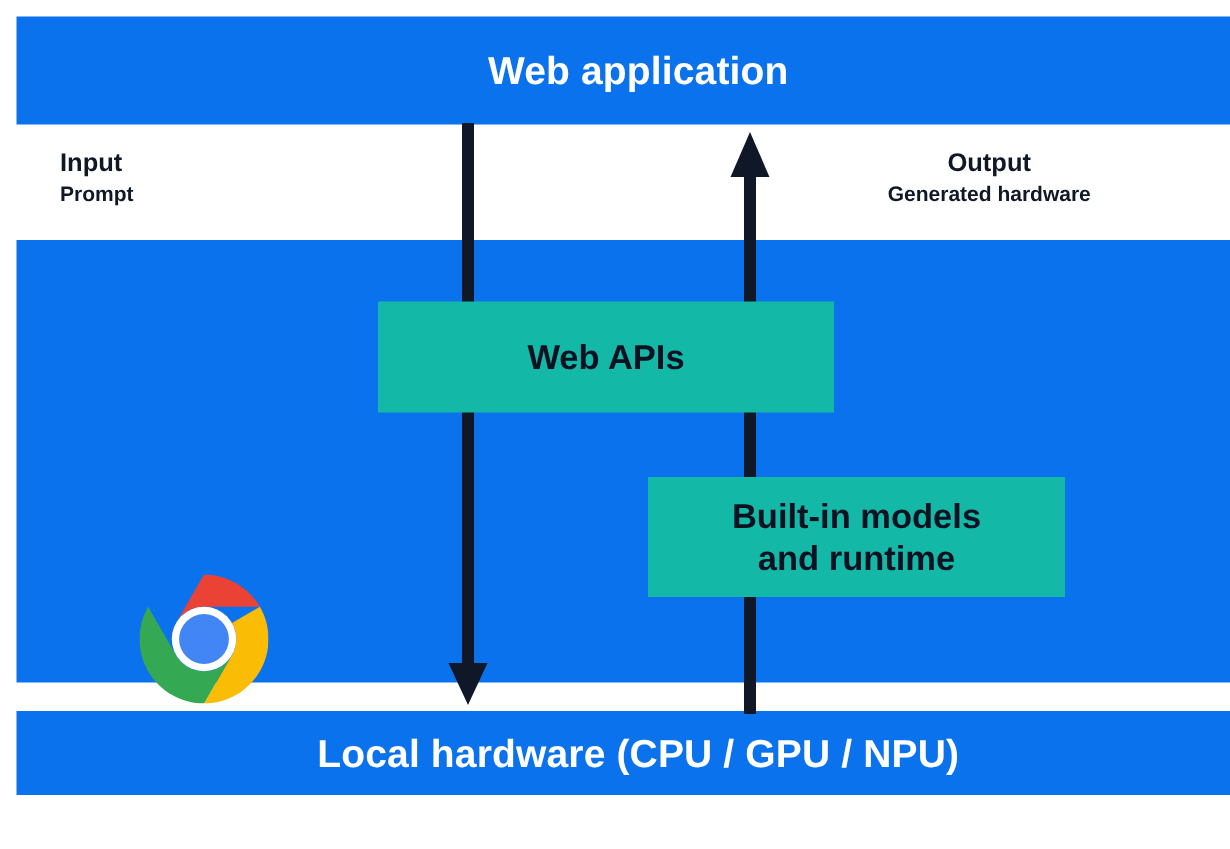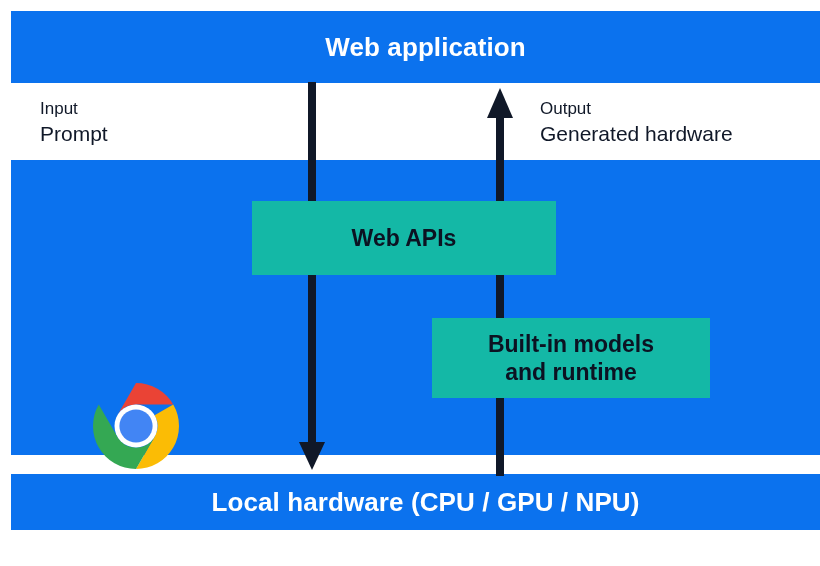--- a/index.html
+++ b/index.html
@@ -82,32 +82,32 @@
   #label-input {
     left: 40px;
     top: 98px;
     width: 190px;
     text-align: left;
   }
   #label-output {
     left: 540px;
     top: 98px;
     width: 239px;
-    text-align: left;
+    text-align: center;
   }
   .edge-label .kicker {
     display: block;
     font-size: 17px;
-    font-weight: normal;
+    font-weight: bold;
     white-space: nowrap;
   }
   .edge-label .value {
     display: block;
-    font-size: 21px;
-    font-weight: normal;
+    font-size: 14px;
+    font-weight: bold;
     white-space: nowrap;
     margin-top: 1px;
   }
 
   
   .yellow-box {
     position: absolute;
     background: #14b8a6;
     display: flex;
     align-items: center;

